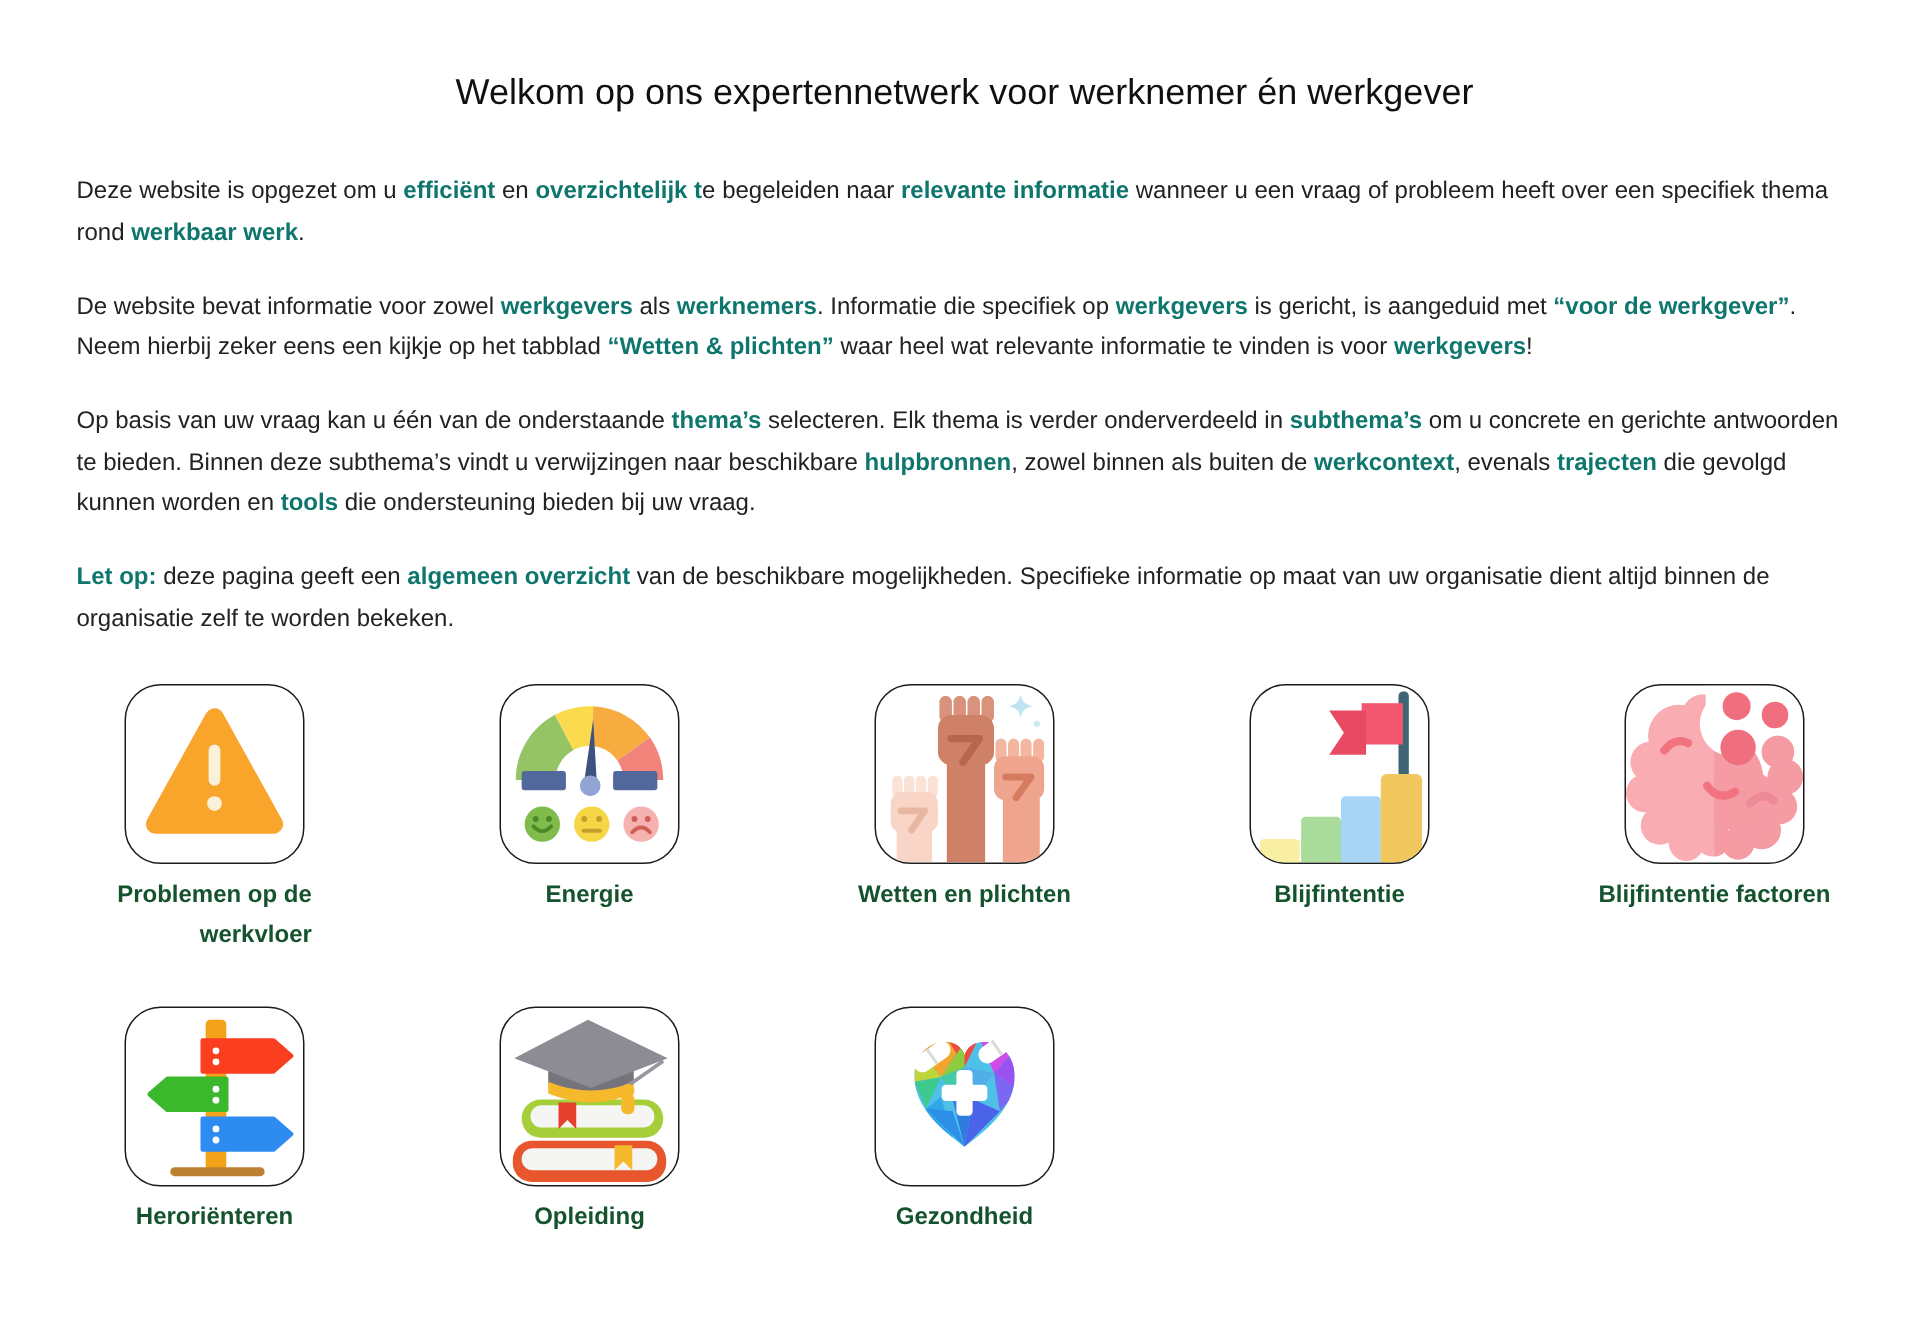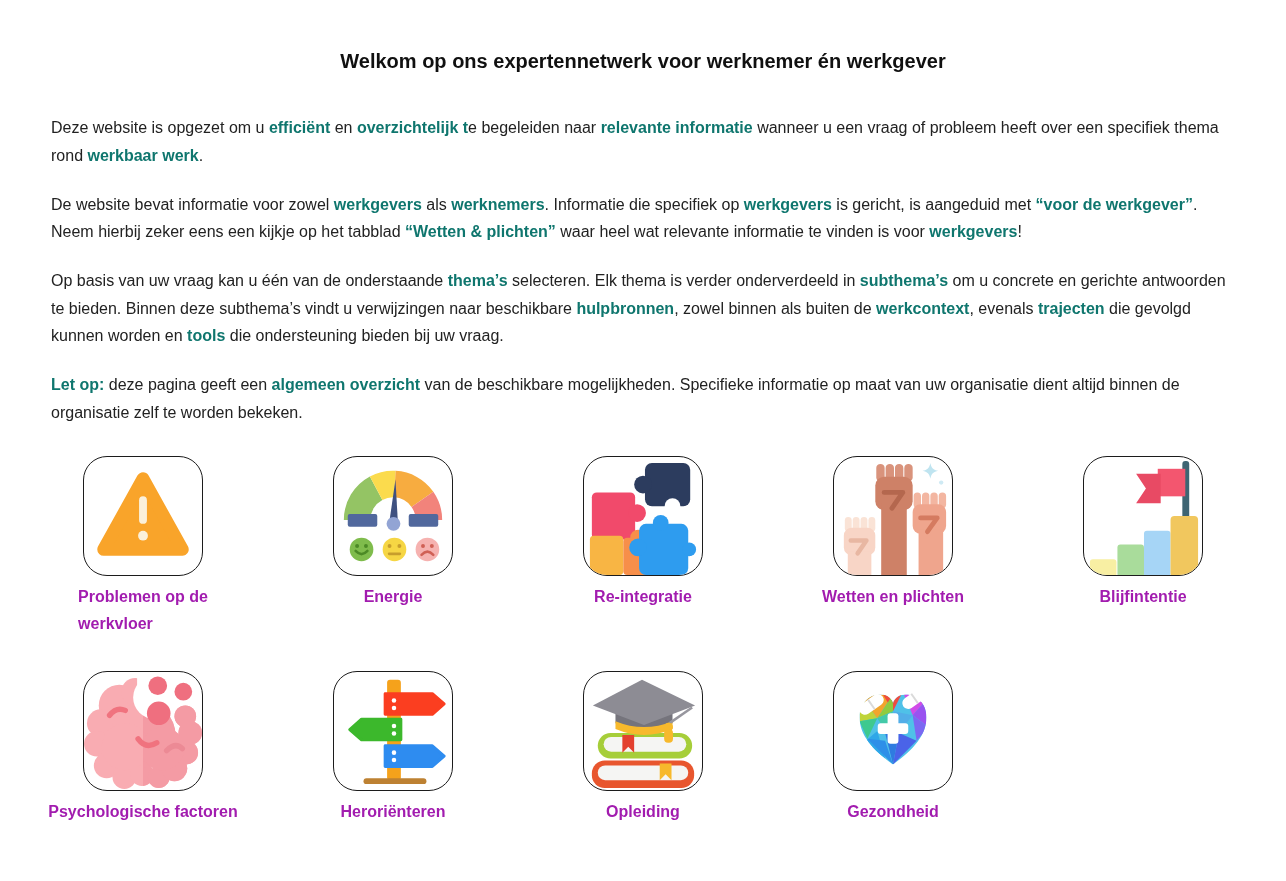--- a/index.html
+++ b/index.html
@@ -1,25 +1,25 @@
 <!DOCTYPE html>
 <html lang="nl"><head>
 <meta charset="utf-8">
 <style>
   html,body{margin:0;padding:0;background:#ffffff;}
   body{font-family:"Liberation Sans", sans-serif; color:#1e1e1e; width:1286px; min-height:881px; overflow-x:hidden;}
   .text-wrap{width:1184px;margin:0 auto;padding-top:50px;}
-  .page-title{font-size:20px;line-height:23px;font-weight:700;color:#101010;text-align:center;margin:0 0 41px 0;}
+  .page-title{font-size:24px;line-height:23px;font-weight:400;color:#101010;text-align:center;margin:0 0 41px 0;}
   .paragraph{font-size:16px;line-height:27.5px;margin:0 0 21.5px 0;color:#222;}
   .paragraph strong{font-weight:700;color:#0f766e;}
   .themes-grid{width:1250px;margin:30px auto 0 auto;display:grid;grid-template-columns:repeat(5,250px);row-gap:34px;justify-content:center;align-items:start;}
   .theme{display:flex;flex-direction:column;align-items:center;cursor:pointer;}
   .tile-box{width:120px;height:120px;box-sizing:border-box;border:1.6px solid #1c1c1c;border-radius:24px;background:#fff;overflow:hidden;}
   .tile-box svg{display:block;width:100%;height:100%;}
-  .tile-label{margin-top:7px;font-size:16px;line-height:27px;font-weight:700;color:#a21caf;text-align:left;white-space:pre-line;}
+  .tile-label{margin-top:7px;font-size:16px;line-height:27px;font-weight:700;color:#14532d;text-align:right;white-space:pre-line;}
 </style>
 </head>
 <body>
 
 <div class="text-wrap">
   <h1 class="page-title">Welkom op ons expertennetwerk voor werknemer én werkgever</h1>
   <p class="paragraph">Deze website is opgezet om u <strong>efficiënt</strong> en <strong>overzichtelijk t</strong>e begeleiden naar <strong>relevante informatie</strong> wanneer u een vraag of probleem heeft over een specifiek thema rond <strong>werkbaar werk</strong>.</p>
   <p class="paragraph">De website bevat informatie voor zowel <strong>werkgevers</strong> als <strong>werknemers</strong>. Informatie die specifiek op <strong>werkgevers</strong> is gericht, is aangeduid met <strong>“voor de werkgever”</strong>. Neem hierbij zeker eens een kijkje op het tabblad <strong>“Wetten &amp; plichten”</strong> waar heel wat relevante informatie te vinden is voor <strong>werkgevers</strong>!</p>
   <p class="paragraph">Op basis van uw vraag kan u één van de onderstaande <strong>thema’s</strong> selecteren. Elk thema is verder onderverdeeld in <strong>subthema’s</strong> om u concrete en gerichte antwoorden te bieden. Binnen deze subthema’s vindt u verwijzingen naar beschikbare <strong>hulpbronnen</strong>, zowel binnen als buiten de <strong>werkcontext</strong>, evenals <strong>trajecten</strong> die gevolgd kunnen worden en <strong>tools</strong> die ondersteuning bieden bij uw vraag.</p>
   <p class="paragraph"><strong>Let op:</strong> deze pagina geeft een <strong>algemeen overzicht</strong> van de beschikbare mogelijkheden. Specifieke informatie op maat van uw organisatie dient altijd binnen de organisatie zelf te worden bekeken.</p>
@@ -60,39 +60,20 @@
         <line x1="56" y1="98.5" x2="67" y2="98.5" stroke="#C79E2C" stroke-width="2.6" stroke-linecap="round"></line>
         <circle cx="95" cy="94" r="12" fill="#F6B2B0"></circle>
         <circle cx="90.5" cy="90.5" r="2" fill="#D06055"></circle>
           <circle cx="99.5" cy="90.5" r="2" fill="#D06055"></circle>
         <path d="M89,99.5 Q95,93 101,99.5" stroke="#D06055" stroke-width="2.6" fill="none" stroke-linecap="round"></path>
       </svg>
     </div>
     <div class="tile-label">Energie</div>
   </div>
 
-  <div class="theme">
-    <div class="tile-box">
-      <svg viewBox="0 0 120 120">
-        <rect x="62" y="6" width="46" height="44" rx="7" fill="#2C3C5E"></rect>
-        <circle cx="60" cy="28" r="9" fill="#2C3C5E"></circle>
-        <circle cx="90" cy="50" r="8" fill="#ffffff"></circle>
-        <rect x="8" y="36" width="44" height="48" rx="5" fill="#F14A6B"></rect>
-        <circle cx="54" cy="57" r="9" fill="#F14A6B"></circle>
-        <rect x="6" y="80" width="34" height="40" rx="4" fill="#F8B544"></rect>
-        <rect x="40" y="82" width="30" height="38" rx="4" fill="#F78F4A"></rect>
-        <circle cx="55" cy="82" r="8" fill="#F78F4A"></circle>
-        <rect x="56" y="68" width="50" height="52" rx="7" fill="#2E9CEF"></rect>
-        <circle cx="78" cy="67" r="8" fill="#2E9CEF"></circle>
-        <circle cx="55" cy="92" r="9" fill="#2E9CEF"></circle>
-        <circle cx="107" cy="94" r="7" fill="#2E9CEF"></circle>
-      </svg>
-    </div>
-    <div class="tile-label">Re-integratie</div>
-  </div>
 
   <div class="theme">
     <div class="tile-box">
       <svg viewBox="0 0 120 120">
         <path d="M98,6 C99,11 101,13 106,14 C101,15 99,17 98,22 C97,17 95,15 90,14 C95,13 97,11 98,6 Z" fill="#BFE4F0"></path>
         <circle cx="109" cy="26" r="2.2" fill="#CFEAF4"></circle>
 
         <rect x="43" y="7" width="8.5" height="18" rx="4.2" fill="#D9937C"></rect>
         <rect x="52.5" y="7" width="8.5" height="18" rx="4.2" fill="#D9937C"></rect>
         <rect x="62" y="7" width="8.5" height="18" rx="4.2" fill="#D9937C"></rect>
@@ -166,21 +147,21 @@
         <rect x="54" y="0" width="36" height="20" fill="#ffffff"></rect>
         <circle cx="72" cy="26" r="22" fill="#ffffff"></circle>
         <circle cx="75" cy="14" r="9.5" fill="#EF6F7F"></circle>
         <circle cx="101" cy="20" r="9" fill="#EF6F7F"></circle>
         <circle cx="76" cy="42" r="12" fill="#EF6F7F"></circle>
         <path d="M26,44 Q33,35 42,39" stroke="#F0737F" stroke-width="5.5" fill="none" stroke-linecap="round"></path>
         <path d="M55,68 Q63,79 74,72" stroke="#F0737F" stroke-width="5.5" fill="none" stroke-linecap="round"></path>
         <path d="M84,80 Q93,71 100,78" stroke="#EC8A95" stroke-width="5.5" fill="none" stroke-linecap="round"></path>
       </svg>
     </div>
-    <div class="tile-label">Psychologische factoren</div>
+    <div class="tile-label">Blijfintentie factoren</div>
   </div>
 
   <div class="theme">
     <div class="tile-box">
       <svg viewBox="0 0 120 120">
         <rect x="54" y="8" width="14" height="102" rx="3" fill="#F5A21B"></rect>
         <rect x="30" y="108" width="64" height="6" rx="3" fill="#BD8132"></rect>
         <polygon points="52,22 100,22 112,32.5 100,43 52,43" fill="#FB3E20" stroke="#FB3E20" stroke-width="3" stroke-linejoin="round"></polygon>
         <circle cx="61" cy="29" r="2.3" fill="#fff"></circle>
           <circle cx="61" cy="36.5" r="2.3" fill="#fff"></circle>

